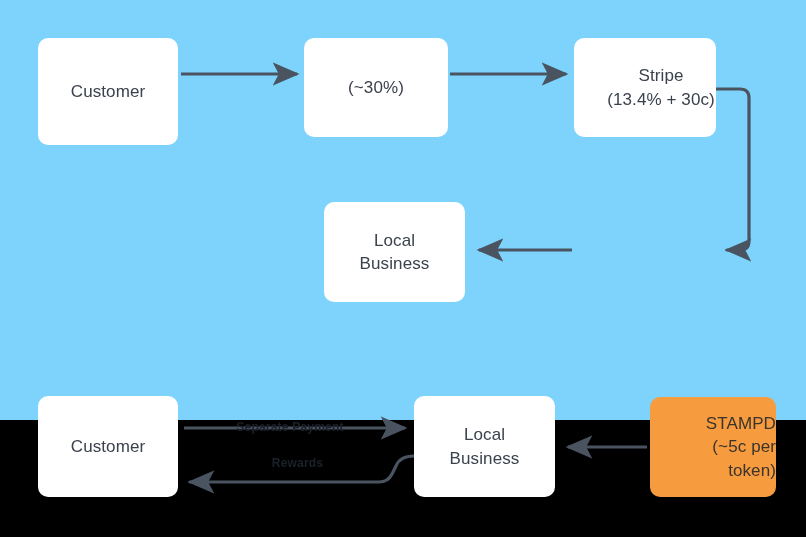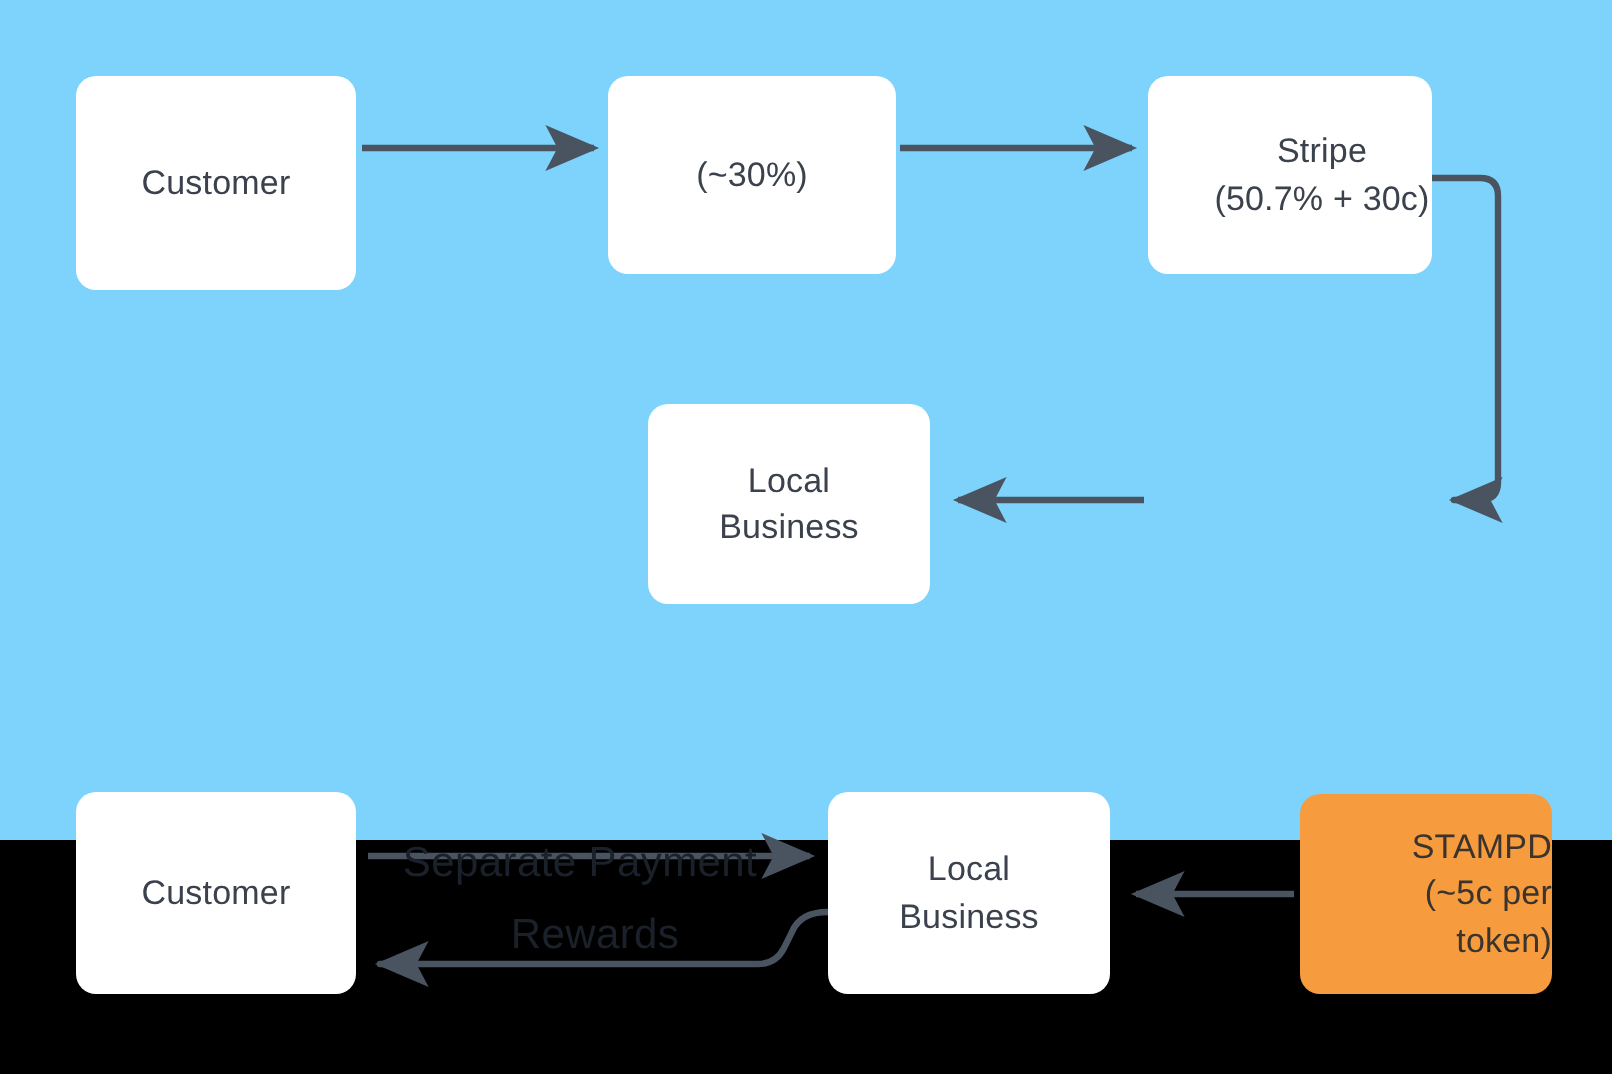--- a/index.html
+++ b/index.html
@@ -50,22 +50,22 @@
     align-items: flex-end;
   }
   .node-line {
     display: block;
     white-space: nowrap;
   }
   .edge-label {
     position: absolute;
     z-index: 4;
     color: #1b212b;
-    font-size: 21px;
-    font-weight: normal;
+    font-size: 12px;
+    font-weight: bold;
     letter-spacing: 0.2px;
     white-space: nowrap;
     text-align: center;
   }
 </style>
 </head>
 <body>
 
 <div id="diagram-canvas">
 
@@ -97,21 +97,21 @@
   <div class="node node-white" style="left:38px; top:38px; width:140px; height:107px;">
     <span class="node-line">Customer</span>
   </div>
 
   <div class="node node-white" style="left:304px; top:38px; width:144px; height:99px;">
     <span class="node-line">(~30%)</span>
   </div>
 
   <div class="node node-white" style="left:574px; top:38px; width:142px; height:99px;padding-left:32px;">
     <span class="node-line">Stripe</span>
-    <span class="node-line">(50.7% + 30c)</span>
+    <span class="node-line">(13.4% + 30c)</span>
   </div>
 
   <div class="node node-white" style="left:324px; top:202px; width:141px; height:100px;">
     <span class="node-line">Local</span>
     <span class="node-line">Business</span>
   </div>
 
 
   <div class="node node-white" style="left:38px; top:396px; width:140px; height:101px;">
     <span class="node-line">Customer</span>

